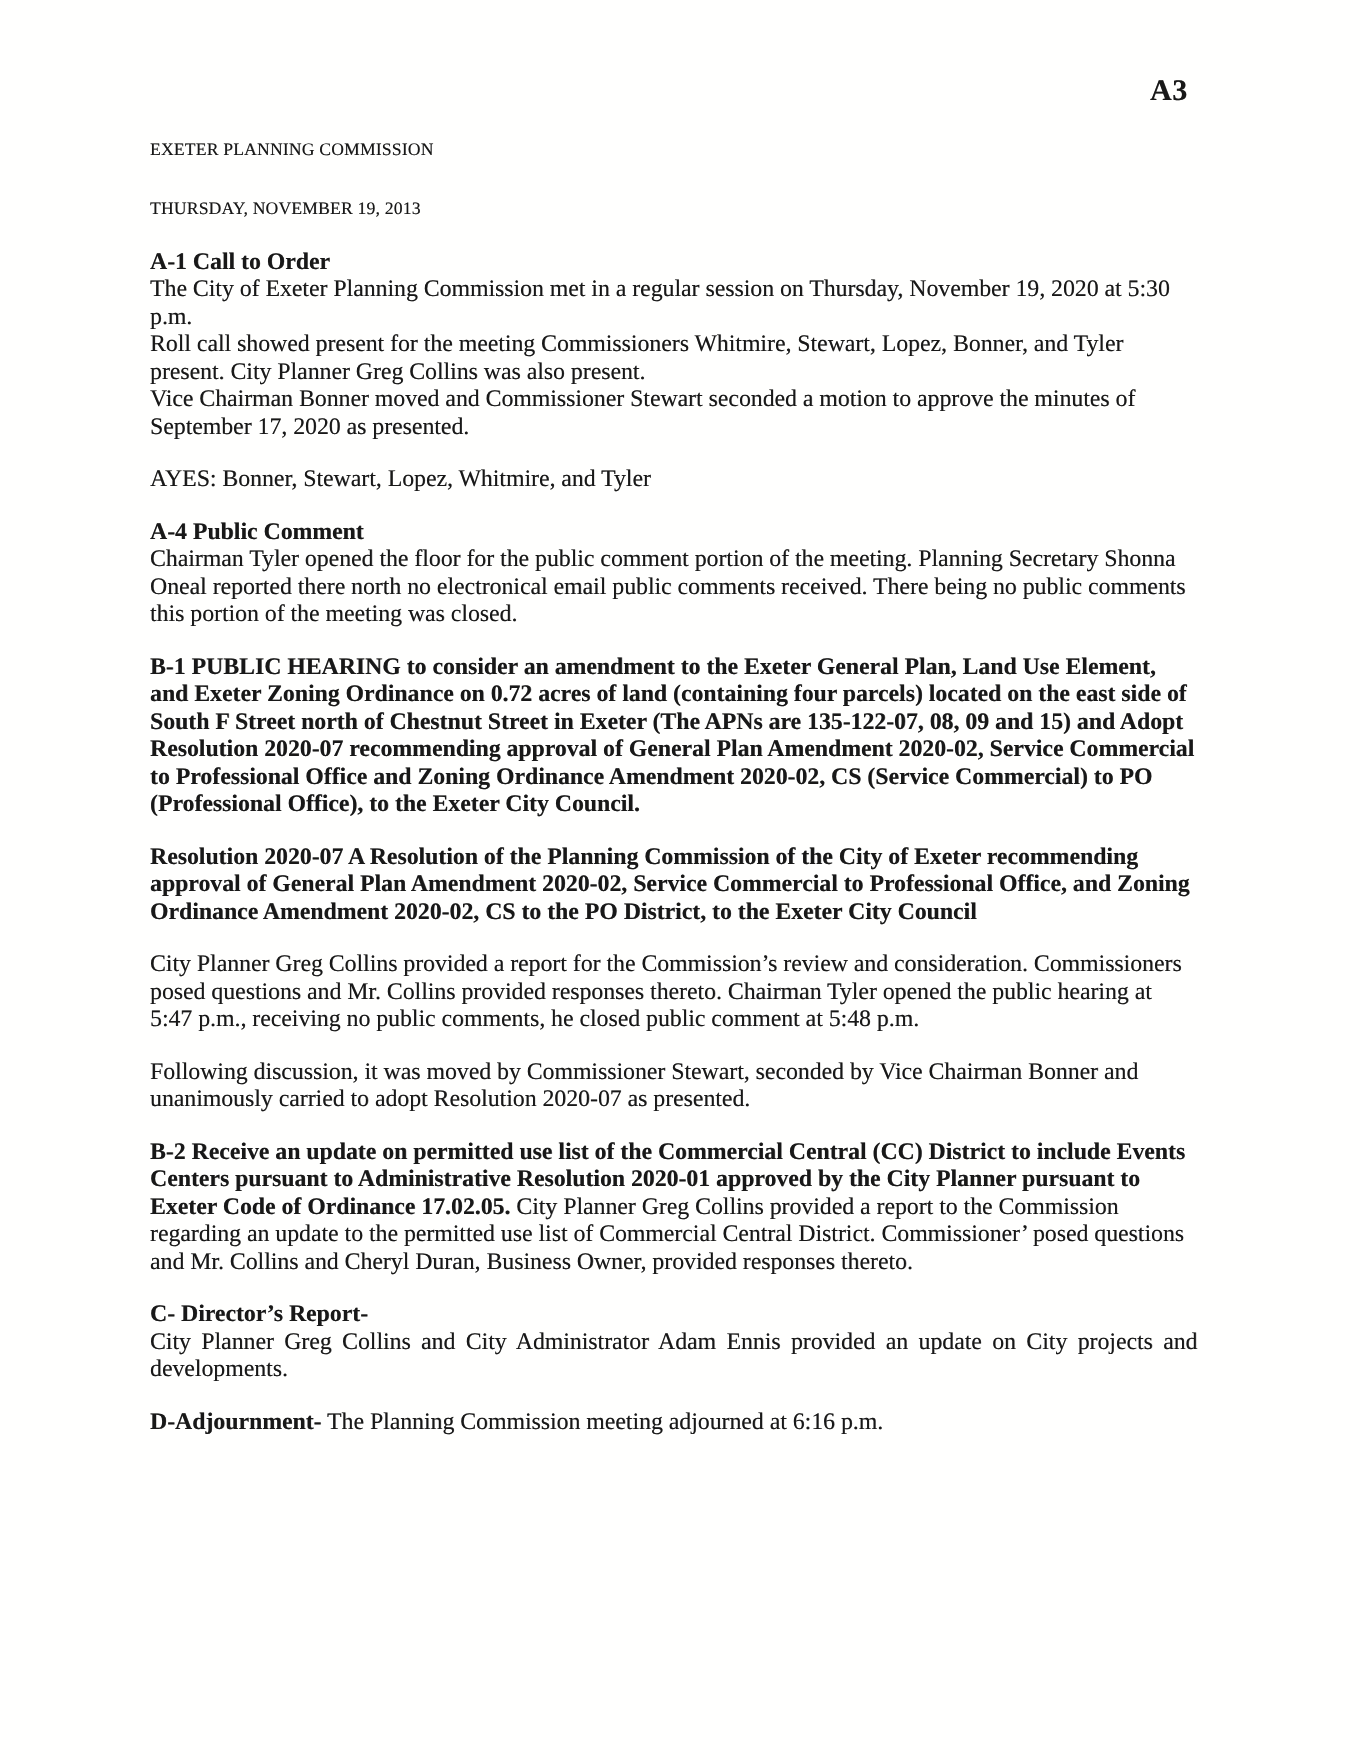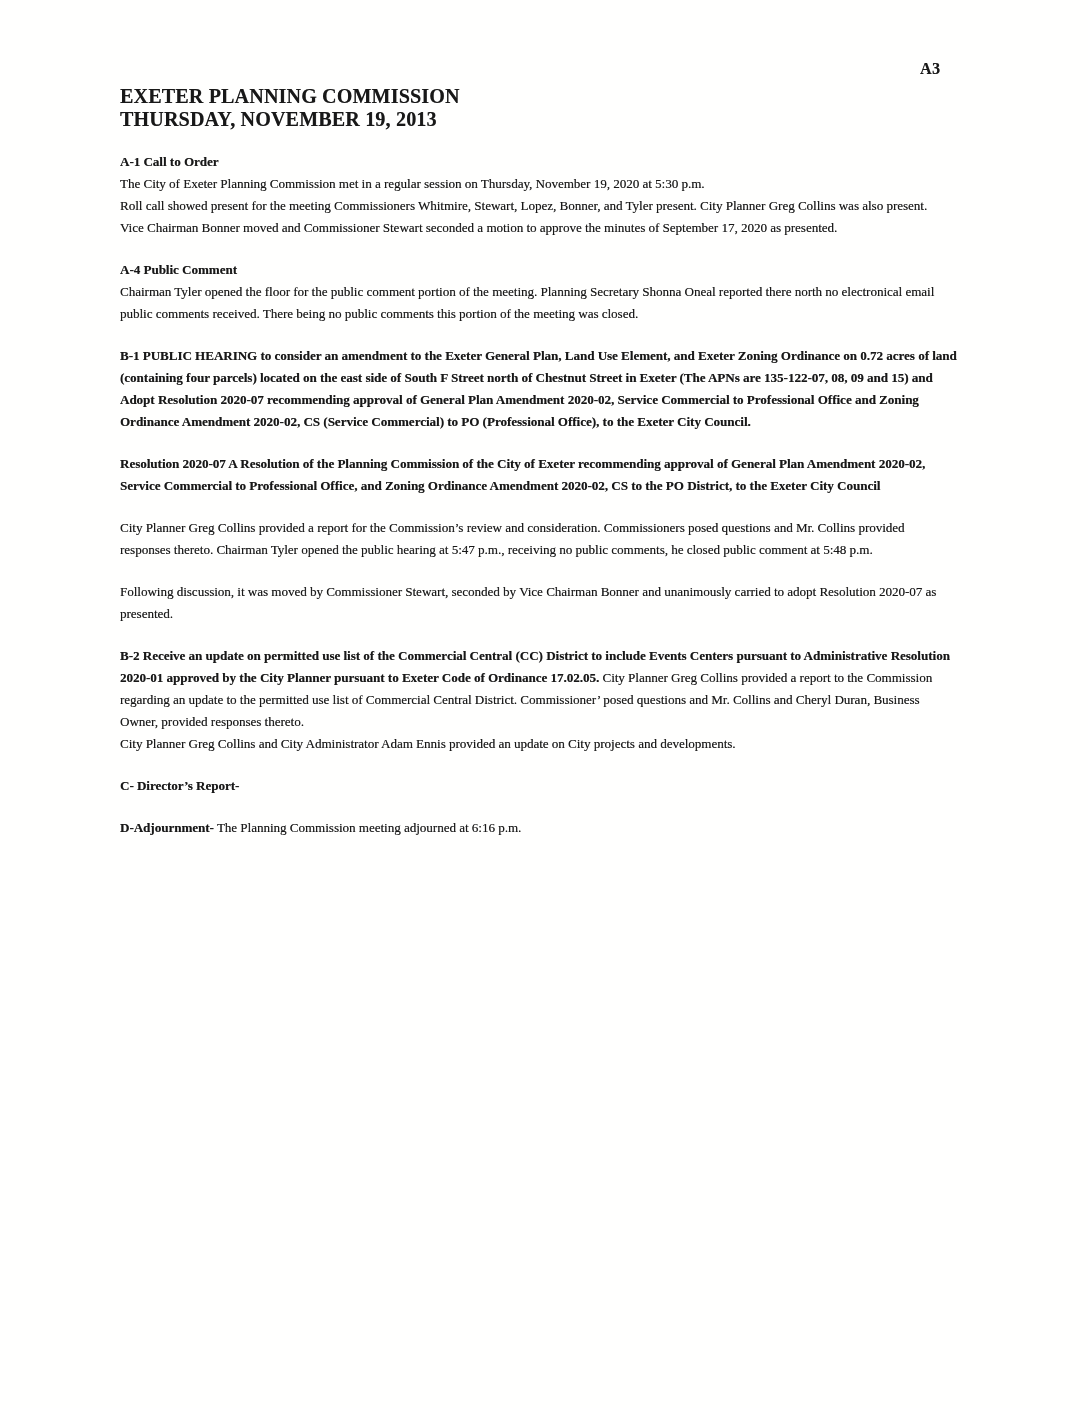--- a/index.html
+++ b/index.html
@@ -14,39 +14,40 @@
     background: #fffffe;
     font-family: "Liberation Serif", serif;
     color: #181818;
     overflow: hidden;
     text-shadow: 0.25px 0 0 rgba(20,20,20,0.55);
   }
   .page-number {
     position: absolute;
     top: 60px;
     left: 920px;
-    font-size: 16px;
+    font-size: 24px;
     font-weight: 700;
     letter-spacing: 0.5px;
   }
   .content {
     position: absolute;
     left: 120px;
     top: 85px;
     width: 838px;
   }
   .doc-header div {
-    font-size: 20px;
-    font-weight: 700;
+    font-size: 14px;
+    font-weight: 400;
     line-height: 23px;
     letter-spacing: 0.2px;
+    margin-top: 24px;
   }
   p.block {
     margin: 0;
-    font-size: 13px;
+    font-size: 19px;
     line-height: 22px;
   }
   p.block.gap {
     margin-top: 20px;
   }
   p.block.justify {
     text-align: justify;
   }
   p.block span.b {
     font-weight: 700;
@@ -62,25 +63,26 @@
   <div class="content">
     <div class="doc-header">
       <div>EXETER PLANNING COMMISSION</div>
       <div>THURSDAY, NOVEMBER 19, 2013</div>
     </div>
     <div id="doc-blocks">
         <p class="block gap"><span class="b">A-1 Call to Order</span></p>
         <p class="block"><span>The City of Exeter Planning Commission met in a regular session on Thursday, November 19, 2020 at 5:30 p.m.</span></p>
         <p class="block"><span>Roll call showed present for the meeting Commissioners Whitmire, Stewart, Lopez, Bonner, and Tyler present. City Planner Greg Collins was also present.</span></p>
         <p class="block"><span>Vice Chairman Bonner moved and Commissioner Stewart seconded a motion to approve the minutes of September 17, 2020 as presented.</span></p>
+        <p class="block gap"><span>AYES: Bonner, Stewart, Lopez, Whitmire, and Tyler</span></p>
         <p class="block gap"><span class="b">A-4 Public Comment</span></p>
         <p class="block"><span>Chairman Tyler opened the floor for the public comment portion of the meeting. Planning Secretary Shonna Oneal reported there north no electronical email public comments received.  There being no public comments this portion of the meeting was closed.</span></p>
         <p class="block gap"><span class="b">B-1 PUBLIC HEARING to consider an amendment to the Exeter General Plan, Land Use Element, and Exeter Zoning Ordinance on 0.72 acres of land (containing four parcels) located on the east side of South F Street north of Chestnut Street in Exeter (The APNs are 135-122-07, 08, 09 and 15) and Adopt Resolution 2020-07 recommending approval of General Plan Amendment 2020-02, Service Commercial to Professional Office and Zoning Ordinance Amendment 2020-02, CS (Service Commercial) to PO (Professional Office), to the Exeter City Council.</span></p>
         <p class="block gap"><span class="b">Resolution 2020-07 A Resolution of the Planning Commission of the City of Exeter recommending approval of General Plan Amendment 2020-02, Service Commercial to Professional Office, and Zoning Ordinance Amendment 2020-02, CS to the PO District, to the Exeter City Council</span></p>
         <p class="block gap"><span>City Planner Greg Collins provided a report for the Commission’s review and consideration. Commissioners posed questions and Mr. Collins provided responses thereto.  Chairman Tyler opened the public hearing at 5:47 p.m., receiving no public comments, he closed public comment at 5:48 p.m.</span></p>
         <p class="block gap"><span>Following discussion, it was moved by Commissioner Stewart, seconded by Vice Chairman Bonner and unanimously carried to adopt Resolution 2020-07 as presented.</span></p>
         <p class="block gap"><span class="b">B-2 Receive an update on permitted use list of the Commercial Central (CC) District to include Events Centers pursuant to Administrative Resolution 2020-01 approved by the City Planner pursuant to Exeter Code of Ordinance </span><span class="b i">17.02.05.</span><span> City Planner Greg Collins provided a report to the Commission regarding an update to the permitted use list of Commercial Central District.  Commissioner’ posed questions and Mr. Collins and Cheryl Duran, Business Owner, provided responses thereto.</span></p>
+        <p class="block gap"><span class="b">C- Director’s Report-</span></p>
         <p class="block justify"><span>City Planner Greg Collins and City Administrator Adam Ennis provided an update on City projects and developments.</span></p>
-        <p class="block gap"><span class="b">C- Director’s Report-</span></p>
         <p class="block gap"><span class="b">D-Adjournment-</span><span> The Planning Commission meeting adjourned at 6:16 p.m.</span></p>
       </div>
   </div>
 </div>
 
 </body></html>

